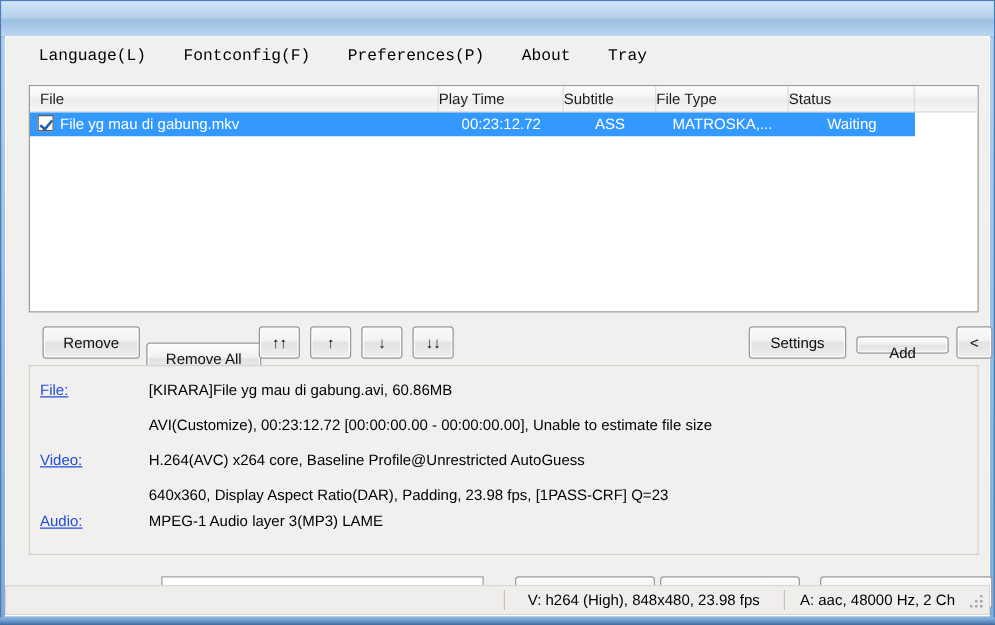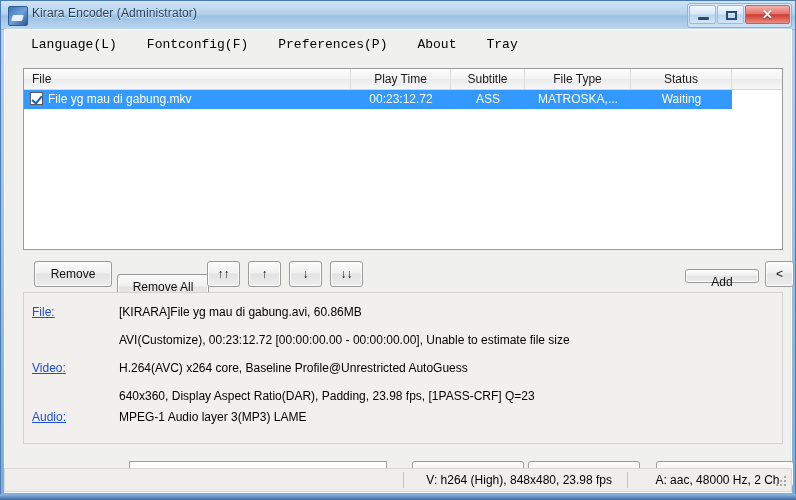--- a/index.html
+++ b/index.html
@@ -173,21 +173,20 @@
     box-sizing: border-box;
   }
   .lv-col {
     position: relative;
     height: 20px;
     line-height: 20px;
     font-size: 12px;
     color: #1c1c1c;
     box-sizing: border-box;
     border-right: 1px solid #dcdcdc;
-    text-align: center;
     overflow: hidden;
     white-space: nowrap;
   }
   .lv-col.left { text-align: left; padding-left: 8px; }
 
   .lv-rows { position: relative; }
   .lv-row {
     display: flex;
     height: 19px;
     align-items: flex-end;
@@ -305,21 +304,20 @@
     position: absolute;
     left: 4px;
     top: 468px;
     width: 788px;
     height: 24px;
     background: #f0eeec;
     border: 1px solid #dad8d4;
     box-sizing: border-box;
     display: flex;
     align-items: center;
-    gap: 15px;
   }
   .sb-pane {
     position: relative;
     height: 22px;
     line-height: 22px;
     font-size: 12px;
     color: #000000;
     box-sizing: border-box;
     padding: 0 10px;
     white-space: nowrap;
@@ -349,35 +347,20 @@
   }
 </style>
 </head>
 <body>
 
 <div id="app">
 
   <div class="win-frame"></div>
   <div class="win-glass"></div>
 
-  <div class="title-bar">
-    <div class="title-icon"></div>
-    <div class="title-text">Kirara Encoder (Administrator)</div>
-    <div class="win-btns">
-      <div class="win-btn">
-        <span class="glyph-min"></span>
-      </div>
-      <div class="win-btn">
-        <span class="glyph-max"></span>
-      </div>
-      <div class="win-btn close">
-        <span class="glyph-close">✕</span>
-      </div>
-    </div>
-  </div>
 
   <div class="client">
 
     <div class="menubar">
       <div class="menu-item">Language(L)</div>
       <div class="menu-item">Fontconfig(F)</div>
       <div class="menu-item">Preferences(P)</div>
       <div class="menu-item">About</div>
       <div class="menu-item">Tray</div>
     </div>
@@ -405,20 +388,21 @@
       </div>
     </div>
 
     <div class="btnrow">
       <div class="btn" style="left:18px;  top:3px; width:78px;  height:26px; line-height:24px;">Remove</div>
       <div class="btn" style="left:101px; top:16px; width:92px;  height:26px; line-height:24px;">Remove All</div>
       <div class="btn" style="left:191px; top:3px; width:33px;  height:26px; line-height:24px;">↑↑</div>
       <div class="btn" style="left:232px; top:3px; width:33px;  height:26px; line-height:24px;">↑</div>
       <div class="btn" style="left:273px; top:3px; width:33px;  height:26px; line-height:24px;">↓</div>
       <div class="btn" style="left:314px; top:3px; width:33px;  height:26px; line-height:24px;">↓↓</div>
+      <div class="btn" style="left:583px; top:3px; width:78px;  height:26px; line-height:24px;">Settings</div>
       <div class="btn" style="left:669px; top:11px; width:74px;  height:14px; line-height:24px;">Add</div>
       <div class="btn" style="left:749px; top:3px; width:29px;  height:26px; line-height:24px;">&lt;</div>
     </div>
 
     <div class="infopanel">
       <div class="info-label" style="left:8px;  top:12px;">File:</div>
       <div class="info-value" style="left:95px; top:12px;">[KIRARA]File yg mau di gabung.avi, 60.86MB</div>
       <div class="info-value" style="left:95px; top:40px;">AVI(Customize), 00:23:12.72 [00:00:00.00 - 00:00:00.00], Unable to estimate file size</div>
 
       <div class="info-label" style="left:8px;  top:68px;">Video:</div>

